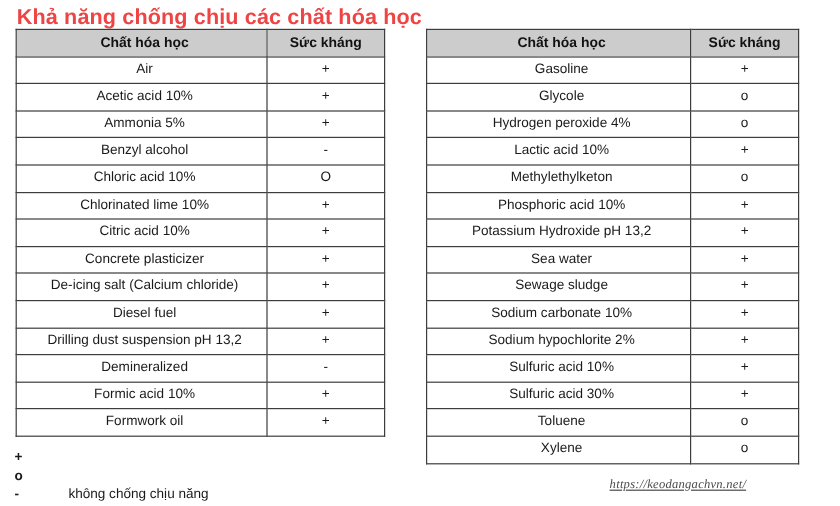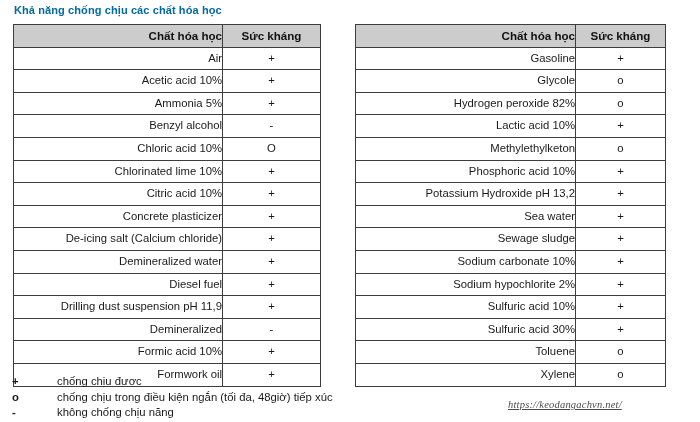--- a/index.html
+++ b/index.html
@@ -14,24 +14,24 @@
     overflow: hidden;
     font-family: "Liberation Sans", sans-serif;
     color: #1a1a1a;
     -webkit-font-smoothing: antialiased;
   }
 
   #page-title {
     position: absolute;
     left: 14px;
     top: 4px;
-    font-size: 11px;
+    font-size: 18px;
     font-weight: bold;
     letter-spacing: 0.1px;
-    color: #0369a1;
+    color: #ef4444;
     white-space: nowrap;
   }
 
   .chem-table {
     position: absolute;
     top: 24px;
     border-collapse: collapse;
     table-layout: fixed;
     font-size: 11.3px;
   }
@@ -49,21 +49,21 @@
     white-space: nowrap;
   }
 
   .chem-table thead th {
     background: #cccccc;
     font-weight: bold;
     font-size: 11.6px;
     color: #111111;
   }
 
-  .col-name  { text-align: right; padding-left: 5px !important; }
+  .col-name  { text-align: center; padding-left: 5px !important; }
   .col-value { text-align: center; margin-top: 16px; }
 
   #table-left  col.c-name  { width: 209px; }
   #table-left  col.c-value { width: 98px; }
   #table-right col.c-name  { width: 220px; }
   #table-right col.c-value { width: 90px; }
 
   #legend {
     position: absolute;
     left: 12px;
@@ -145,29 +145,25 @@
       </tr>
       <tr>
         <td class="col-name">Concrete plasticizer</td>
         <td class="col-value">+</td>
       </tr>
       <tr>
         <td class="col-name">De-icing salt (Calcium chloride)</td>
         <td class="col-value">+</td>
       </tr>
       <tr>
-        <td class="col-name">Demineralized water</td>
-        <td class="col-value">+</td>
-      </tr>
-      <tr>
         <td class="col-name">Diesel fuel</td>
         <td class="col-value">+</td>
       </tr>
       <tr>
-        <td class="col-name">Drilling dust suspension pH 11,9</td>
+        <td class="col-name">Drilling dust suspension pH 13,2</td>
         <td class="col-value">+</td>
       </tr>
       <tr>
         <td class="col-name">Demineralized</td>
         <td class="col-value">-</td>
       </tr>
       <tr>
         <td class="col-name">Formic acid 10%</td>
         <td class="col-value">+</td>
       </tr>
@@ -192,21 +188,21 @@
   <tbody id="tbody-right">
       <tr>
         <td class="col-name">Gasoline</td>
         <td class="col-value">+</td>
       </tr>
       <tr>
         <td class="col-name">Glycole</td>
         <td class="col-value">o</td>
       </tr>
       <tr>
-        <td class="col-name">Hydrogen peroxide 82%</td>
+        <td class="col-name">Hydrogen peroxide 4%</td>
         <td class="col-value">o</td>
       </tr>
       <tr>
         <td class="col-name">Lactic acid 10%</td>
         <td class="col-value">+</td>
       </tr>
       <tr>
         <td class="col-name">Methylethylketon</td>
         <td class="col-value">o</td>
       </tr>
@@ -249,25 +245,23 @@
       <tr>
         <td class="col-name">Xylene</td>
         <td class="col-value">o</td>
       </tr>
     </tbody>
 </table>
 
 <div id="legend">
     <div class="legend-row">
       <span class="legend-sym">+</span>
-      <span class="legend-desc">chống chịu được</span>
     </div>
     <div class="legend-row">
       <span class="legend-sym">o</span>
-      <span class="legend-desc">chống chịu trong điều kiện ngắn (tối đa, 48giờ) tiếp xúc</span>
     </div>
     <div class="legend-row">
       <span class="legend-sym">-</span>
       <span class="legend-desc">không chống chịu năng</span>
     </div>
   </div>
 
 <div id="watermark">https://keodangachvn.net/</div>
 
 </body></html>

